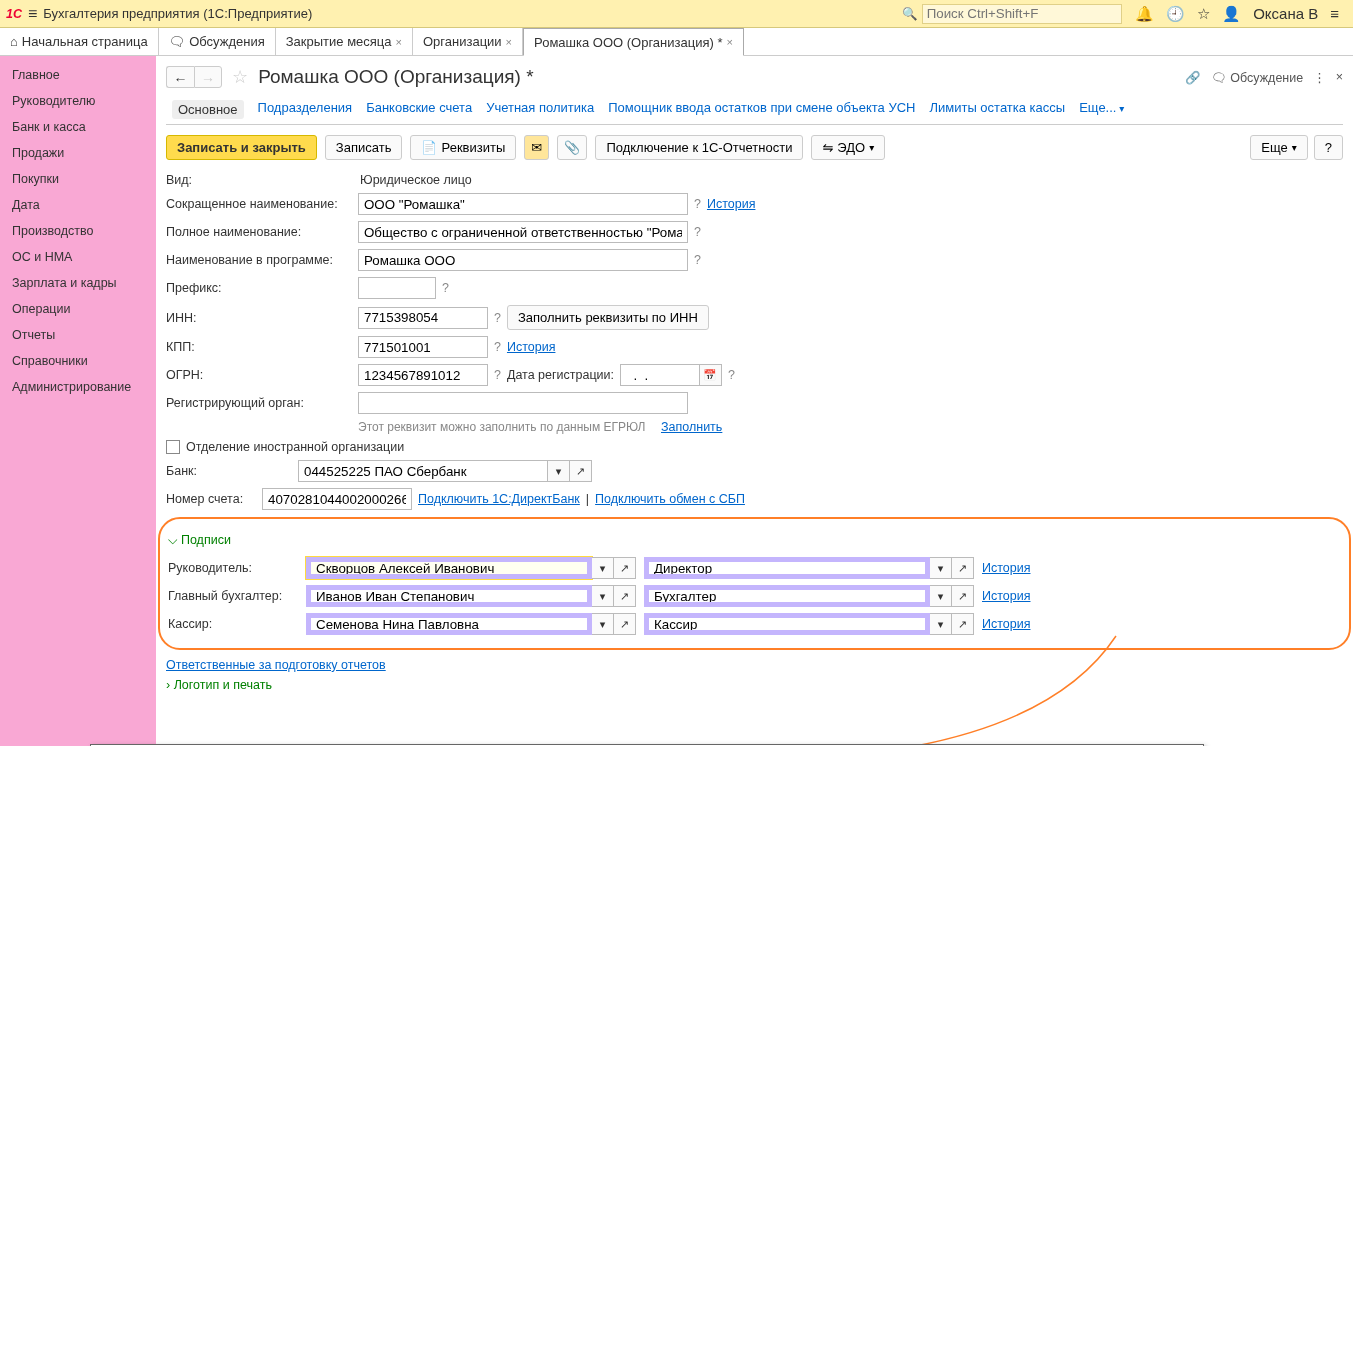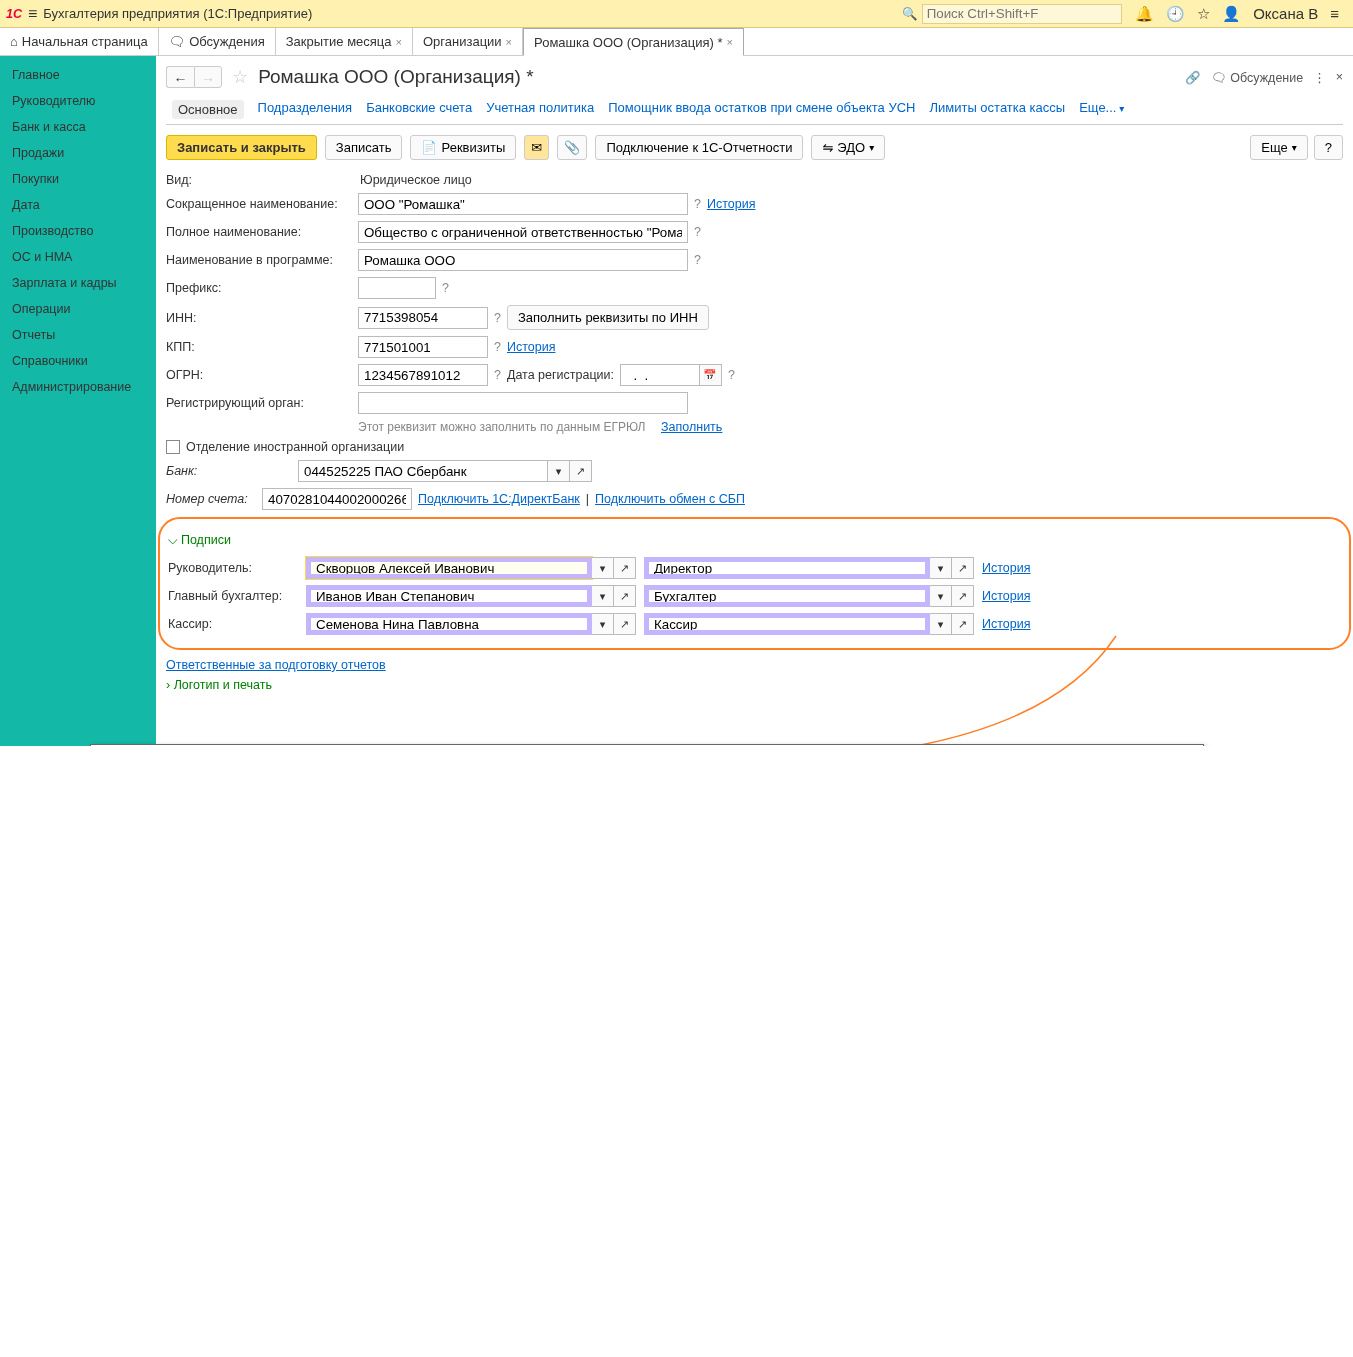--- a/index.html
+++ b/index.html
@@ -13,42 +13,42 @@
   .top-search{ margin-left:auto; display:flex; align-items:center; gap:2px;}
   .top-search input{ width:200px; height:20px; border:1px solid #e0d088; background:#fff8d8; padding:1px 4px;}
   .tb-icons{display:flex;gap:12px;align-items:center;padding:0 8px;}
   .tb-icons span{cursor:pointer;font-size:15px;}
   .tabs{ height:28px; background:#fff; border-bottom:1px solid #ccc; display:flex; align-items:stretch;}
   .tab{ border-right:1px solid #ccc; padding:0 10px; display:flex; align-items:center; gap:4px; font-size:13px; cursor:pointer;}
   .tab.home{}
   .tab.active{ background:#fff; border:1px solid #aaa; border-bottom:1px solid #fff; margin-bottom:-1px;}
   .tab .x{ color:#888; font-size:11px;}
   .layout{display:flex;}
-  .sidebar{ width:156px; background:#14b8a6; min-height:690px; padding:6px 0;}
+  .sidebar{ width:156px; background:#f9a8d4; min-height:690px; padding:6px 0;}
   .sitem{ padding:6px 12px; cursor:pointer; color:#333;}
   .main{flex:1; padding:6px 10px; position:relative;}
   .pagehead{ display:flex; align-items:center; gap:6px; padding:4px 0 8px 0;}
   .nav-btn{ width:28px;height:22px;border:1px solid #ccc;background:#fafafa;display:inline-flex;align-items:center;justify-content:center;font-size:14px;cursor:pointer;}
   .nav-group{display:flex;}
   .nav-group .nav-btn:first-child{border-radius:3px 0 0 3px; border-right:none;}
   .nav-group .nav-btn:last-child{border-radius:0 3px 3px 0;}
   .star{color:#ccc;font-size:18px;margin:0 4px;cursor:pointer;}
   h1.title{ font-size:19px; font-weight:normal; margin:0; }
   .headright{margin-left:auto;display:flex;gap:10px;align-items:center;}
   .subtabs{display:flex;gap:14px;border-bottom:1px solid #ccc;padding:4px 6px 5px;}
   .subtab{color:#0066cc;cursor:pointer;font-size:13px;}
   .subtab.active{color:#333;background:#eee;padding:2px 6px;border-radius:3px;}
   .toolbar{display:flex;gap:8px;align-items:center;padding:10px 0;}
   .btn{ border:1px solid #ccc;background:#fafafa;border-radius:3px;padding:4px 10px;cursor:pointer;display:inline-flex;align-items:center;gap:4px;font-size:13px;}
   .btn.primary{ background:#ffdb4d;border-color:#d6b800;font-weight:bold;color:#333;}
   .btn.icon{padding:4px 6px;}
   .form{ }
   .frow{ display:flex; align-items:center; padding:3px 0; gap:6px;}
   .flabel{ width:186px; color:#333;}
-  .flabel.narrow{width:90px;font-style:italic;}
+  .flabel.narrow{width:90px;}
   .finput{ width:330px; height:22px; border:1px solid #bbb;padding:1px 5px;}
   .finput.sm{width:130px;}
   .finput.xs{width:78px;}
   .qmark{ color:#888;cursor:pointer;}
   .static-val{color:#008000;padding-left:2px;}
   .hint{color:#888;font-size:12px;}
   .section-collapse{ color:#008000; padding:6px 0; cursor:pointer;}
   .section-collapse::before{content:"⌵ ";}
   .refinput{display:flex;width:330px;padding-left:36px;}
   .refinput input{flex:1;height:22px;border:1px solid #bbb;padding:1px 5px;}

